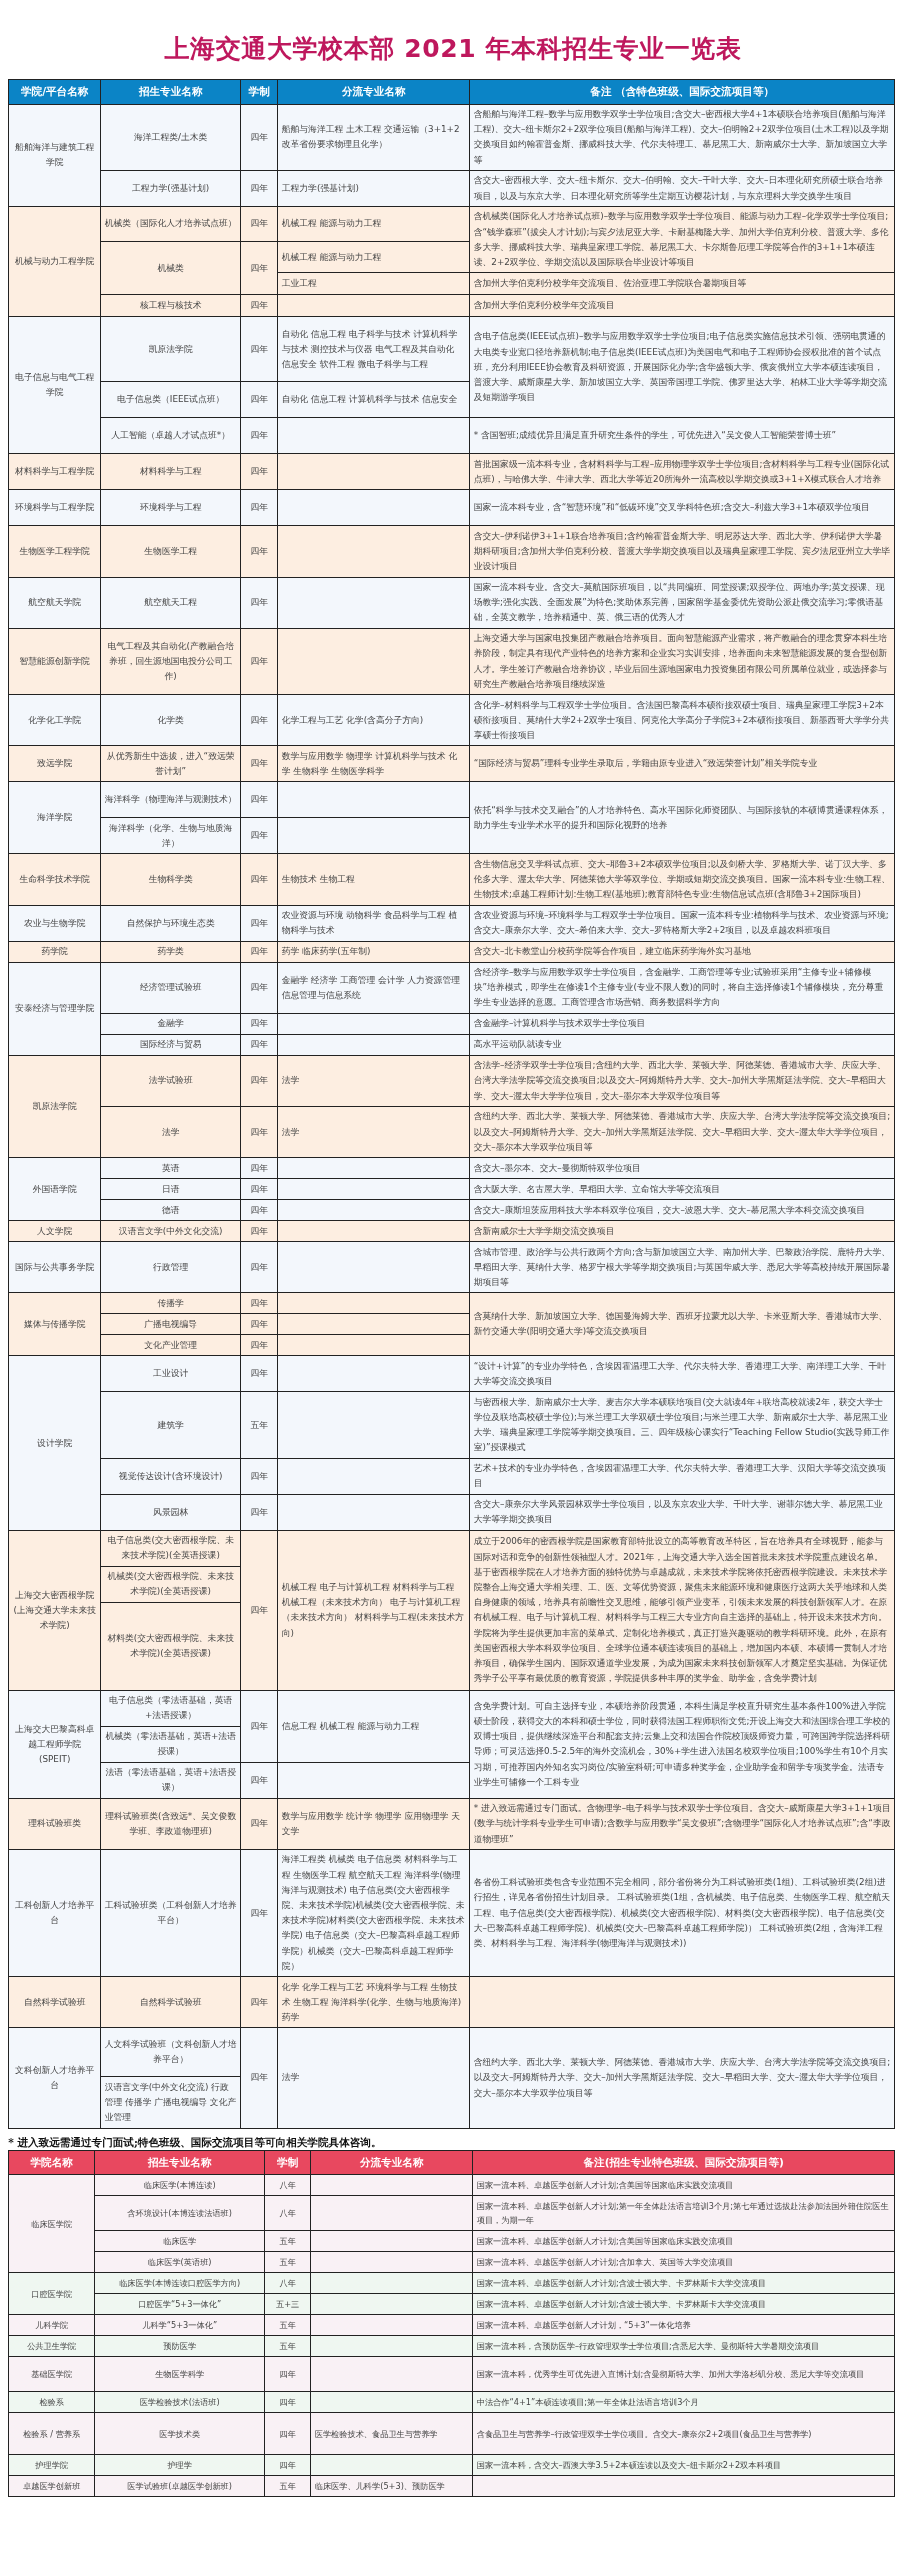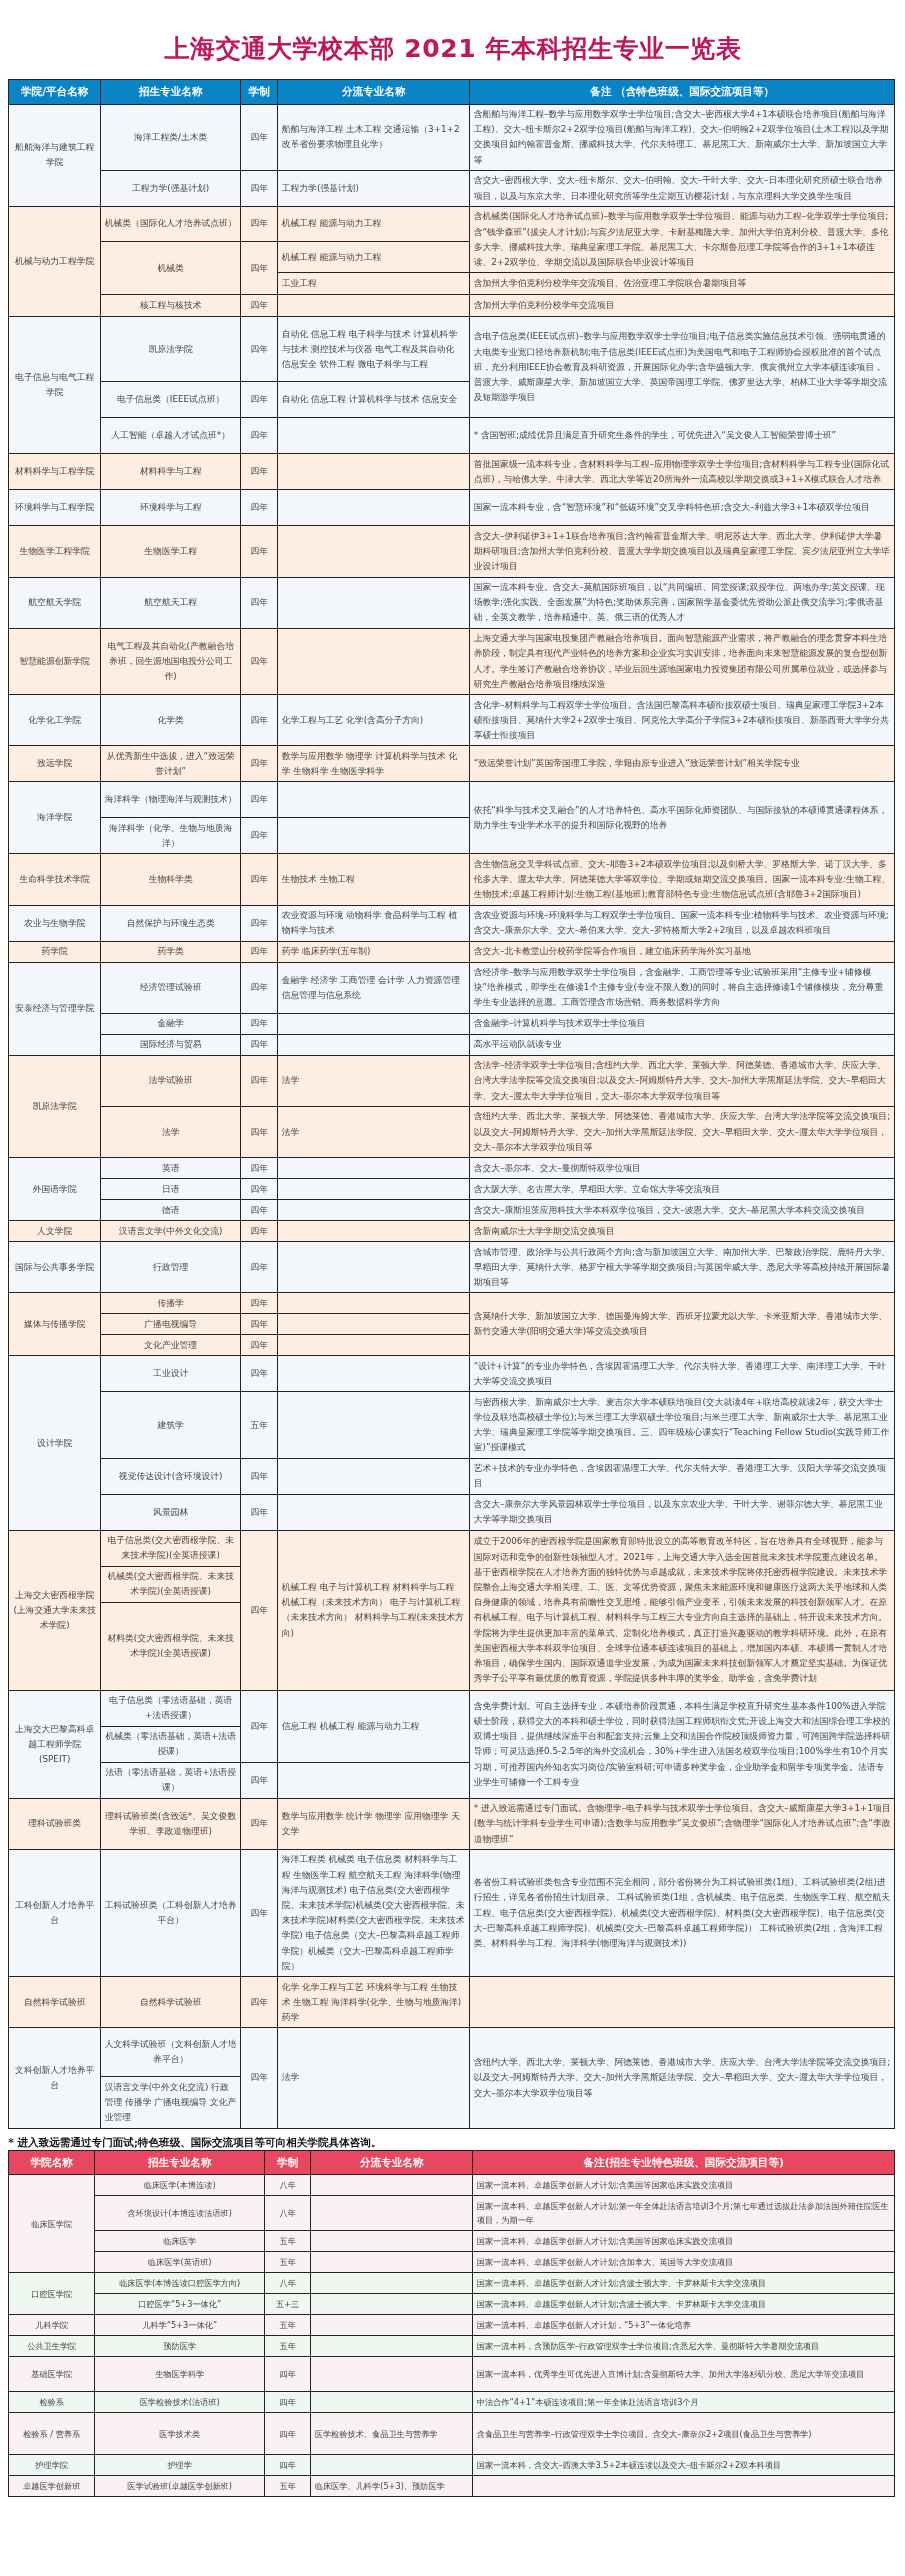--- a/index.html
+++ b/index.html
@@ -138,21 +138,21 @@
           <td class="c">化学类</td>
           <td class="c">四年</td>
           <td class="l">化学工程与工艺 化学(含高分子方向)</td>
           <td class="l">含化学–材料科学与工程双学士学位项目。含法国巴黎高科本硕衔接双硕士项目、瑞典皇家理工学院3+2本硕衔接项目、莫纳什大学2+2双学士项目、阿克伦大学高分子学院3+2本硕衔接项目、新墨西哥大学学分共享硕士衔接项目</td>
         </tr>
         <tr class="peach" style="height: 36px;">
           <td class="c">致远学院</td>
           <td class="c">从优秀新生中选拔，进入“致远荣誉计划”</td>
           <td class="c">四年</td>
           <td class="l">数学与应用数学 物理学 计算机科学与技术 化学 生物科学 生物医学科学</td>
-          <td class="l">“致远荣誉计划”英国帝国理工学院，学籍由原专业进入“致远荣誉计划”相关学院专业</td>
+          <td class="l">“国际经济与贸易”理科专业学生录取后，学籍由原专业进入“致远荣誉计划”相关学院专业</td>
         </tr>
         <tr class="blue" style="height: 36px;">
           <td class="c" rowspan="2">海洋学院</td>
           <td class="c">海洋科学（物理海洋与观测技术）</td>
           <td class="c">四年</td>
           <td class="l"></td>
           <td class="l" rowspan="2">依托“科学与技术交叉融合”的人才培养特色、高水平国际化师资团队、与国际接轨的本硕博贯通课程体系，助力学生专业学术水平的提升和国际化视野的培养</td>
         </tr>
         <tr class="blue" style="height: 36px;">
           <td class="c">海洋科学（化学、生物与地质海洋）</td>

